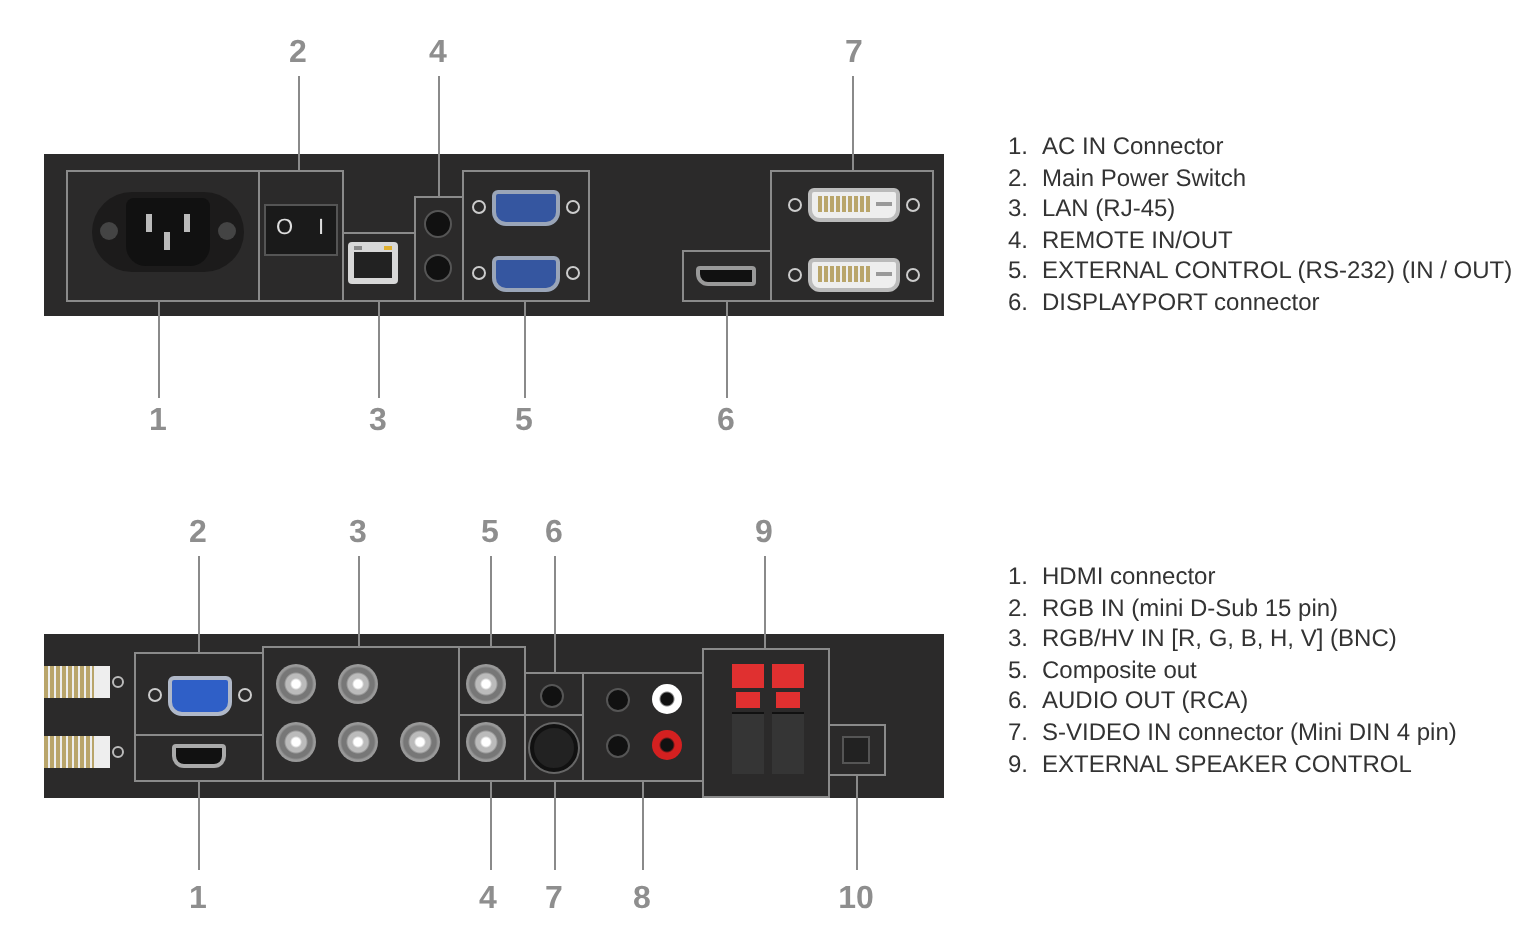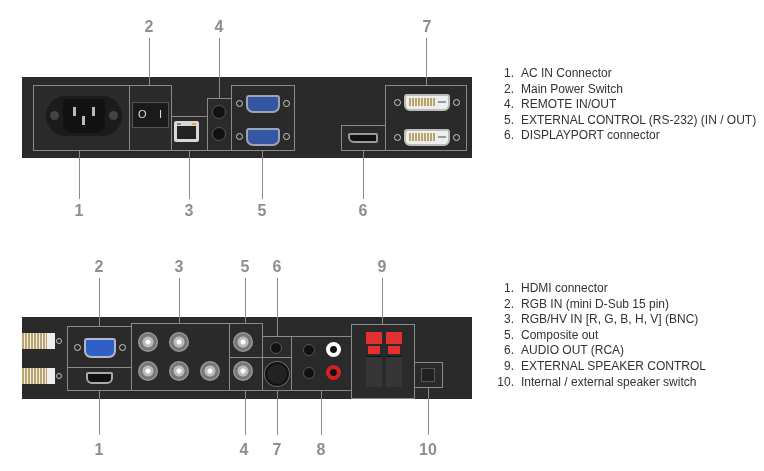--- a/index.html
+++ b/index.html
@@ -90,20 +90,21 @@
 <div class="num" style="left:219px;top:18px;">4</div>
 <div class="num" style="left:427px;top:18px;">7</div>
 <div class="num" style="left:79px;top:202px;">1</div>
 <div class="num" style="left:189px;top:202px;">3</div>
 <div class="num" style="left:262px;top:202px;">5</div>
 <div class="num" style="left:363px;top:202px;">6</div>
 
 <ol class="legend" style="top:66px;">
   <li><span class="n">1.</span><span>AC IN Connector</span></li>
   <li><span class="n">2.</span><span>Main Power Switch</span></li>
+  <li><span class="n">3.</span><span>LAN (RJ-45)</span></li>
   <li><span class="n">4.</span><span>REMOTE IN/OUT</span></li>
   <li><span class="n">5.</span><span>EXTERNAL CONTROL (RS-232) (IN / OUT)</span></li>
   <li><span class="n">6.</span><span>DISPLAYPORT connector</span></li>
 </ol>
 
 <div class="panel" style="left:22px;top:317px;width:450px;height:82px;"></div>
 
 <div class="abs" style="left:22px;top:333px;width:40px;height:16px;">
   <div class="abs" style="left:0;top:0;width:25px;height:16px;background:repeating-linear-gradient(90deg,#b9a56a 0 2px,#eee 2px 3px);"></div>
   <div class="abs" style="left:25px;top:0;width:8px;height:16px;background:#eee;"></div>
@@ -185,15 +186,15 @@
 <div class="num" style="left:277px;top:441px;">7</div>
 <div class="num" style="left:321px;top:441px;">8</div>
 <div class="num" style="left:428px;top:441px;">10</div>
 
 <ol class="legend" style="top:281px;">
   <li><span class="n">1.</span><span>HDMI connector</span></li>
   <li><span class="n">2.</span><span>RGB IN (mini D-Sub 15 pin)</span></li>
   <li><span class="n">3.</span><span>RGB/HV IN [R, G, B, H, V] (BNC)</span></li>
   <li><span class="n">5.</span><span>Composite out</span></li>
   <li><span class="n">6.</span><span>AUDIO OUT (RCA)</span></li>
+  <li><span class="n">7.</span><span>S-VIDEO IN connector (Mini DIN 4 pin)</span></li>
   <li><span class="n">9.</span><span>EXTERNAL SPEAKER CONTROL</span></li>
-  <li><span class="n">10.</span><span>Internal / external speaker switch</span></li>
 </ol>
 
 </body></html>

